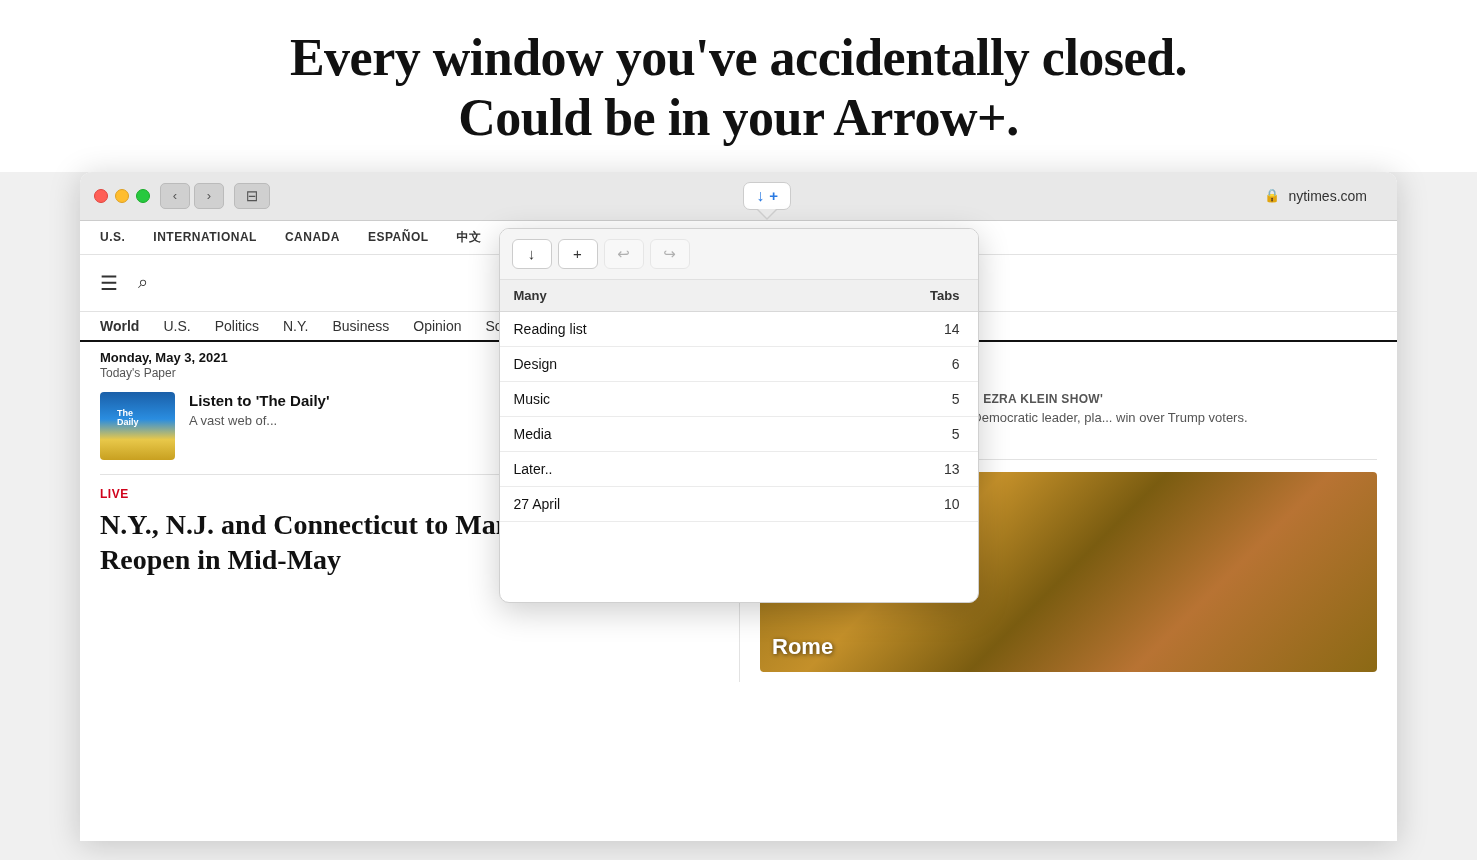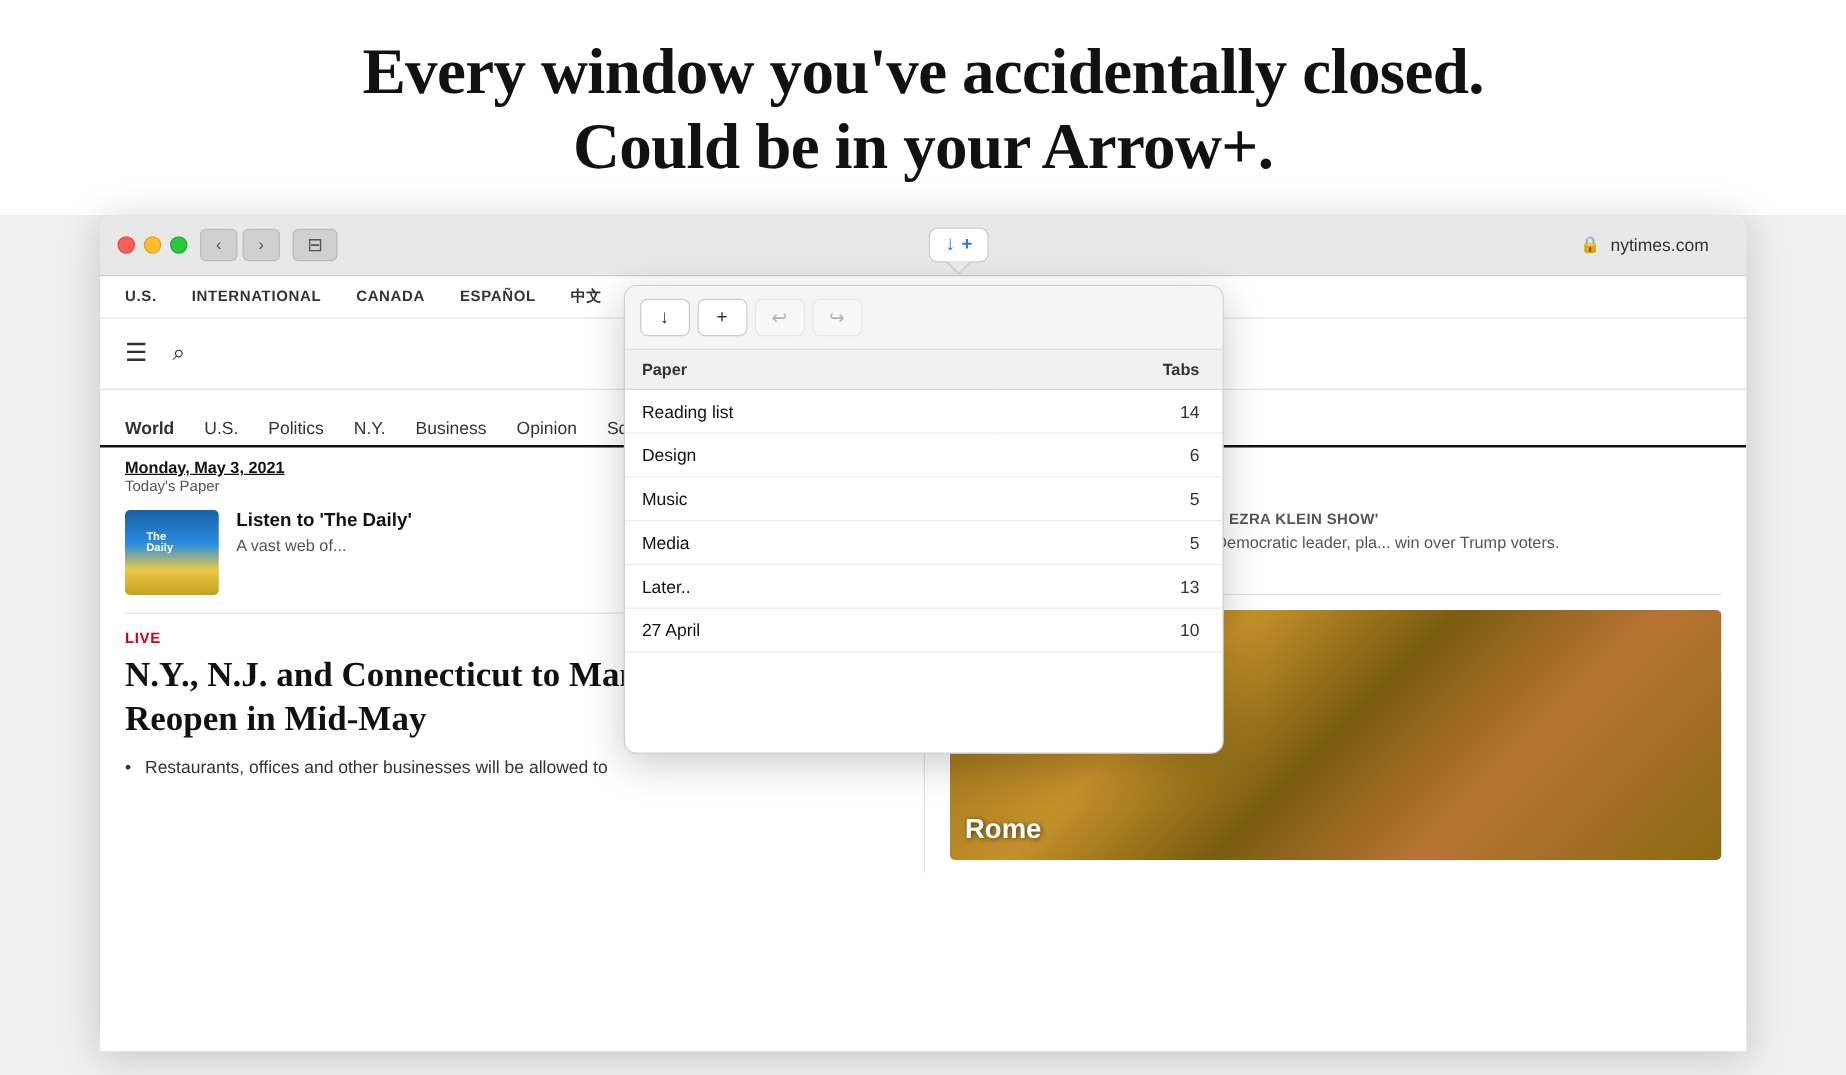--- a/index.html
+++ b/index.html
@@ -290,31 +290,29 @@
       padding: 6px 20px;
       border-bottom: 2px solid #111;
       gap: 24px;
       overflow: hidden;
     }
     .nyt-section-item {
       font-size: 14px;
       color: #333;
       cursor: pointer;
       white-space: nowrap;
-      margin-top: 16px;
     }
 
     .nyt-date-bar {
       padding: 8px 20px 2px;
       font-size: 13px;
     }
     .nyt-date {
       font-weight: 700;
       color: #111;
-      text-decoration: underline;
     }
     .nyt-todays-paper {
       color: #555;
       font-size: 12px;
     }
 
     .nyt-main {
       display: flex;
       padding: 0;
     }
@@ -493,21 +491,21 @@
   <div class="popup-panel">
     <div class="popup-toolbar">
       <div class="popup-btn">↓</div>
       <div class="popup-btn">+</div>
       <div class="popup-btn disabled">↩</div>
       <div class="popup-btn disabled">↪</div>
     </div>
     <table class="popup-table">
       <thead>
         <tr>
-          <th>Paper</th>
+          <th>Many</th>
           <th class="tabs-col">Tabs</th>
         </tr>
       </thead>
       <tbody id="sessions-tbody">
       <tr>
       <td>Reading list</td>
       <td class="tabs-val">14</td>
     </tr>
           <tr>
       <td>Design</td>
@@ -579,23 +577,20 @@
             <span class="daily-thumbnail-text">The<br>Daily</span>
           </div>
           <div class="daily-info">
             <h3>Listen to 'The Daily'</h3>
             <p>A vast web of...</p>
           </div>
         </div>
 
         <div class="live-label">LIVE</div>
         <h2 class="main-headline">N.Y., N.J. and Connecticut to Many Business Reopen in Mid-May</h2>
-        <ul class="bullet-points">
-          <li>Restaurants, offices and other businesses will be allowed to</li>
-        </ul>
       </div>
 
       <div class="nyt-right">
 
         <div class="opinion-card">
           <div class="opinion-avatar">
             <span style="font-size:28px;color:#aaa">👤</span>
           </div>
           <div class="opinion-text">
             <h4>Opinion: Listen to 'The Ezra Klein Show'</h4>

